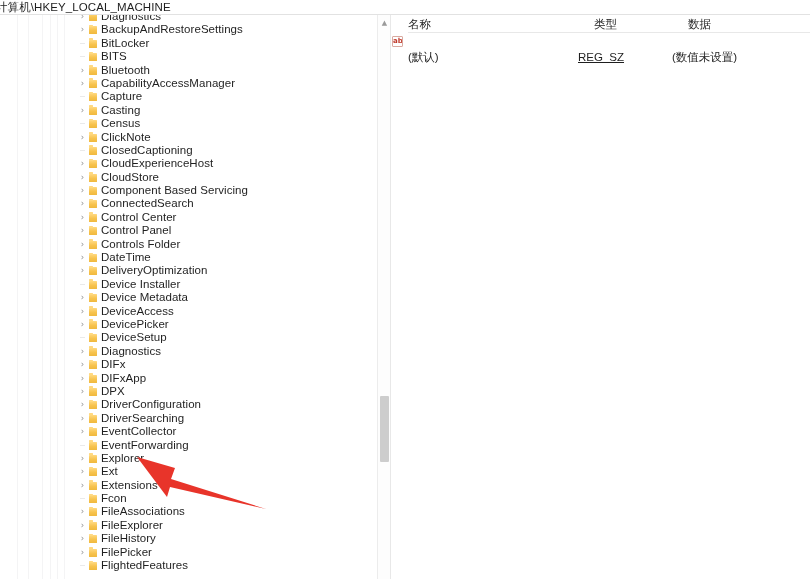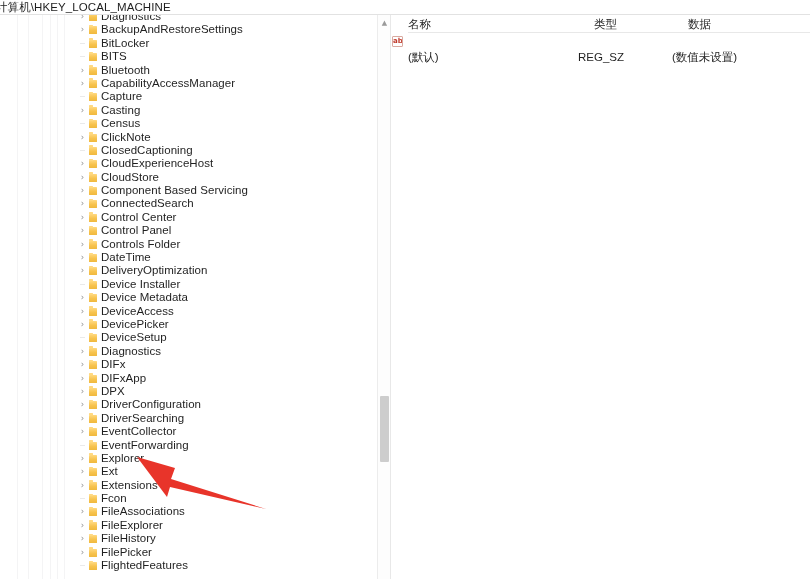--- a/index.html
+++ b/index.html
@@ -164,21 +164,21 @@
     width: 418px; height: 15px;
   }
   .cell {
     position: absolute;
     top: 16px;
     font-size: 11.5px;
     line-height: 15px;
     color: #1f1f1f;
   }
   #cell-name { left: 16px; }
-  #cell-type { left: 186px; }
+  #cell-type { left: 186px; text-decoration: underline; }
   #cell-data { left: 280px; }
 
   
   #string-value-icon {
     position: absolute;
     left: 0px; top: 2px;
     width: 11px; height: 11px;
     background: #fefefe;
     border: 1px solid #d9a9a0;
     box-sizing: border-box;

